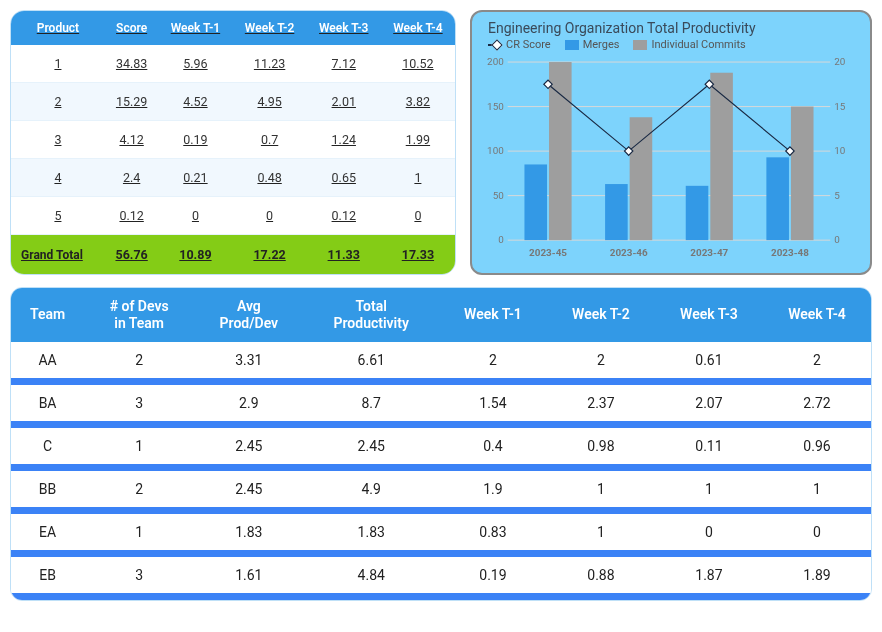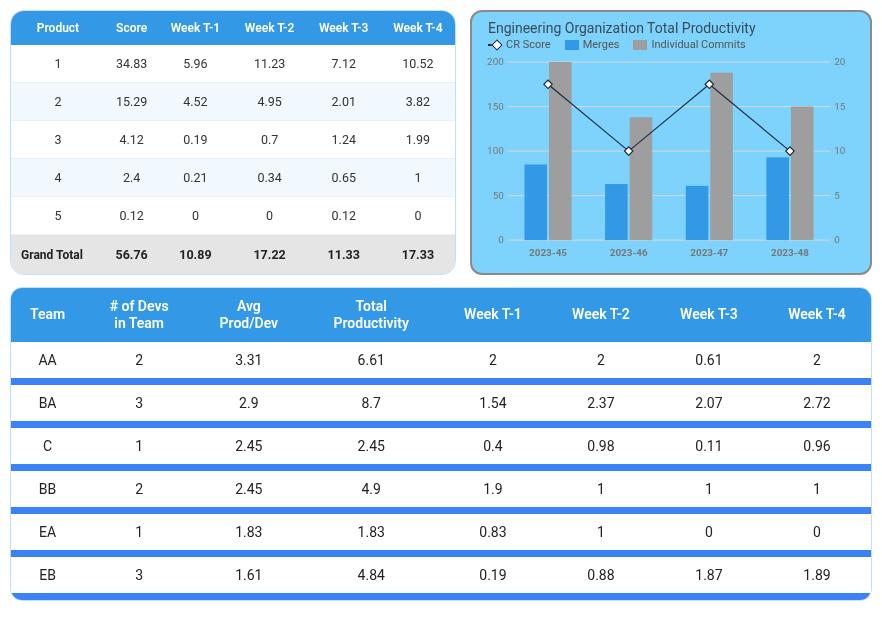--- a/index.html
+++ b/index.html
@@ -23,41 +23,42 @@
   }
   .product-card {
     flex: 0 0 446px;
     border: 1px solid #bfe0f7;
     background: #fff;
   }
   table.product-table {
     width: 100%;
     border-collapse: collapse;
     font-size: 12.5px;
+    text-decoration: underline;
   }
   table.product-table thead th {
     background: #3399e6;
     color: #fff;
     font-weight: 600;
     padding: 10px 6px;
     text-align: center;
     font-size: 12px;
   }
   table.product-table tbody td {
     padding: 11px 6px;
     text-align: center;
     color: #333;
   }
   table.product-table tbody tr:nth-child(odd) td { background: #fff; }
   table.product-table tbody tr:nth-child(even) td { background: #f1f8fe; }
   table.product-table tfoot td {
     padding: 12px 6px;
     text-align: center;
     font-weight: 700;
-    background: #e5e5e5;
+    background: #84cc16;
   }
   table.product-table tfoot td:first-child { text-align: left; padding-left: 10px; font-size: 12px; }
   table.product-table tbody tr { border-bottom: 1px solid #e6f2fb; }
 
   .chart-card {
     flex: 1;
     border: 2px solid #8a8a8a;
     border-radius: 12px;
     padding: 8px 14px 4px 8px;
     background: #7dd3fc;
@@ -159,21 +160,21 @@
             <td>4.12</td>
             <td>0.19</td>
             <td>0.7</td>
             <td>1.24</td>
             <td>1.99</td>
           </tr>
           <tr>
             <td>4</td>
             <td>2.4</td>
             <td>0.21</td>
-            <td>0.34</td>
+            <td>0.48</td>
             <td>0.65</td>
             <td>1</td>
           </tr>
           <tr>
             <td>5</td>
             <td>0.12</td>
             <td>0</td>
             <td>0</td>
             <td>0.12</td>
             <td>0</td>

